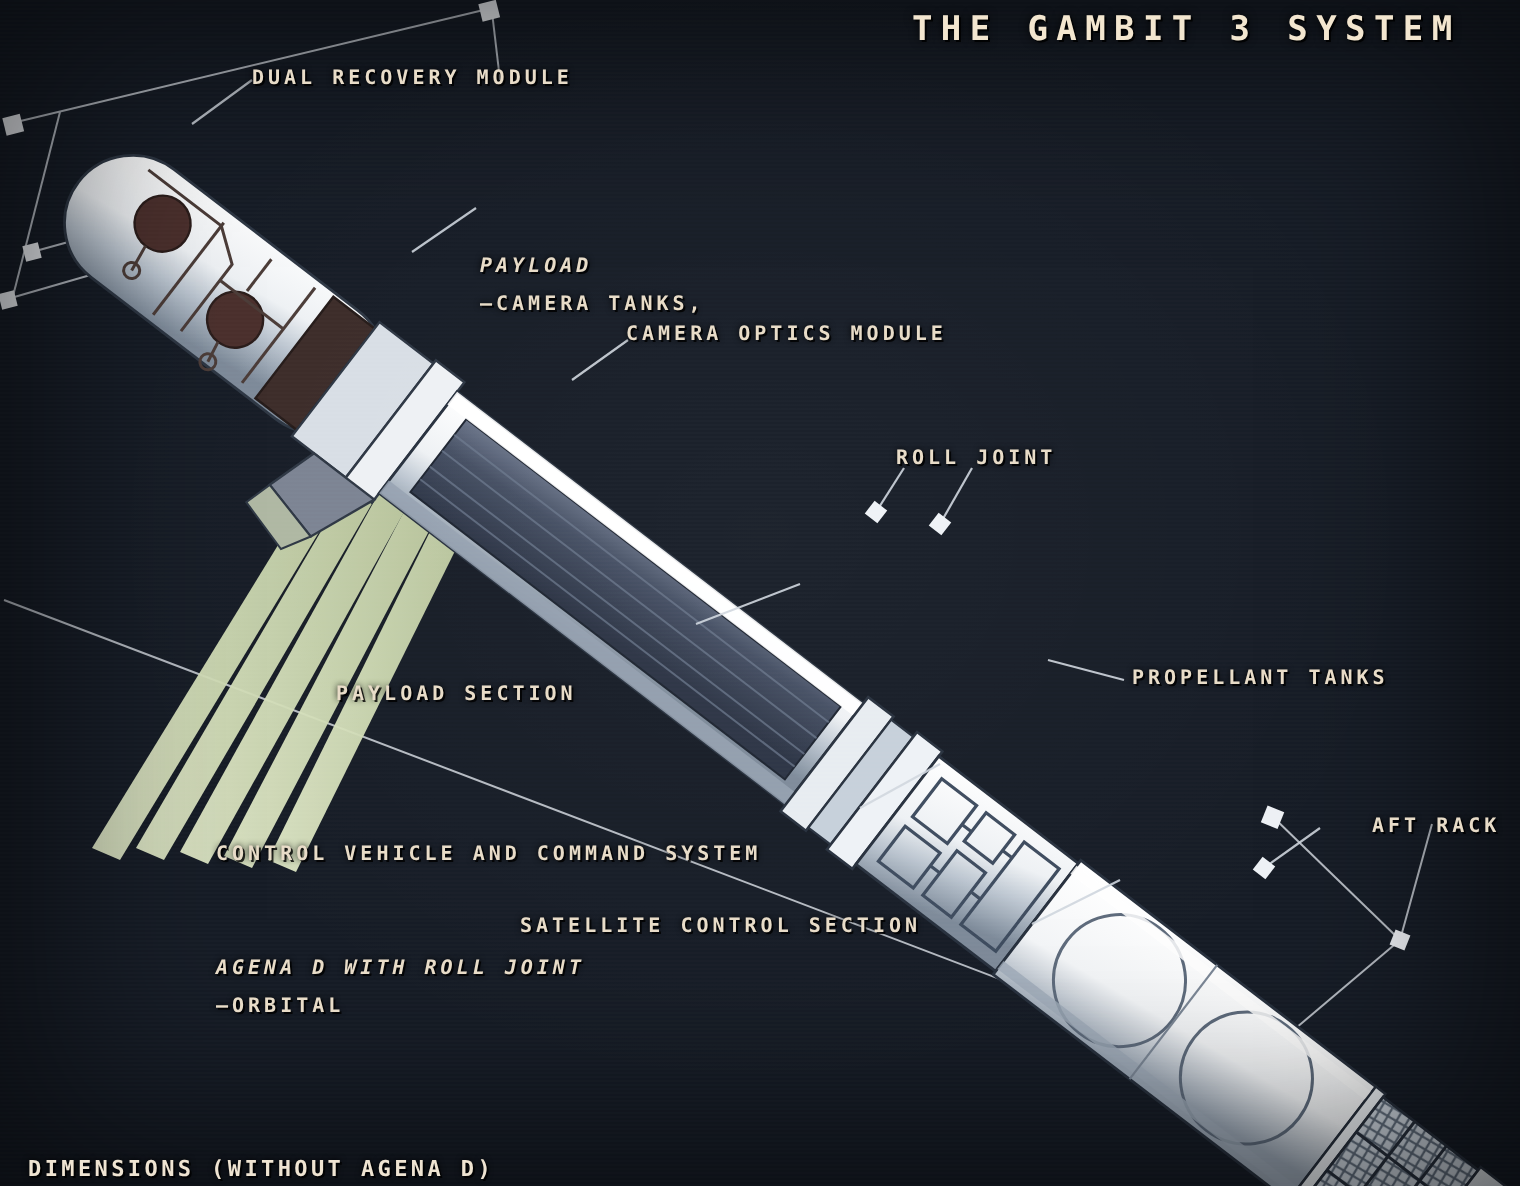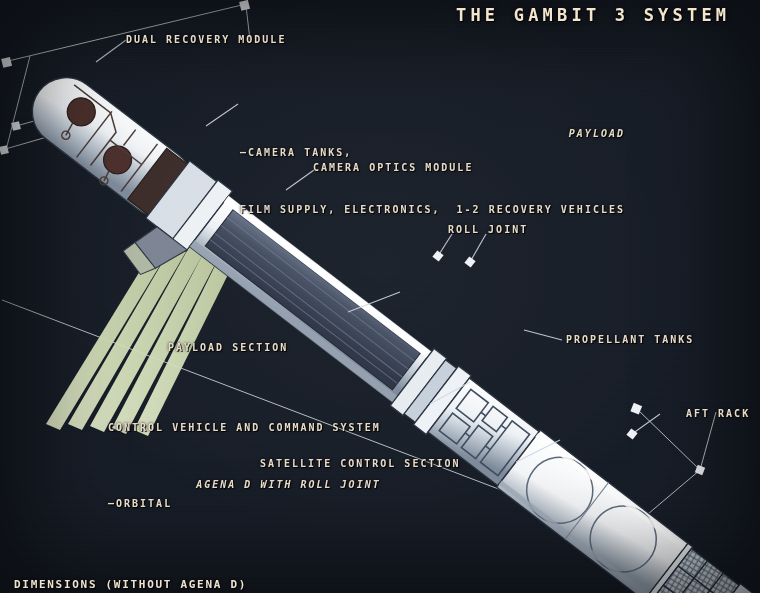--- a/index.html
+++ b/index.html
@@ -41,21 +41,21 @@
     font-weight:700;
     text-shadow:0 0 5px rgba(0,0,0,.9), 1px 1px 0 rgba(0,0,0,.85);
   }
   .dims{
     font-size:11px;
     letter-spacing:1.7px;
     line-height:21px;
     color:#efe4d2;
   }
   .twoline span{display:block;}
-  .mix .i{font-style:italic;text-align:right;}
+  .mix .i{font-style:italic;}
 </style>
 </head>
 <body>
 
 <div id="stage">
 
   <svg id="art" viewBox="0 0 760 593">
     <defs>
       <linearGradient id="gHull" x1="0" y1="0" x2="0.35" y2="1">
         <stop offset="0%" stop-color="#ffffff"></stop>
@@ -238,21 +238,20 @@
 
   <div id="grain"></div>
   <div id="vig"></div>
 
   <div class="lbl title" style="left:456px;top:6px;">THE GAMBIT 3 SYSTEM</div>
 
   <div class="lbl" style="left:126px;top:30px;">DUAL RECOVERY MODULE</div>
 
   <div class="lbl mix twoline" style="left:240px;top:86px;">
     <span><span class="i">PAYLOAD</span><span>—CAMERA TANKS,</span></span>
-    <span>FILM SUPPLY, ELECTRONICS,  1-2 RECOVERY VEHICLES</span>
   </div>
 
   <div class="lbl" style="left:313px;top:158px;">CAMERA OPTICS MODULE</div>
 
   <div class="lbl" style="left:448px;top:220px;">ROLL JOINT</div>
 
   <div class="lbl twoline" style="left:168px;top:300px;">
     <span>PAYLOAD SECTION</span>
   </div>
 

